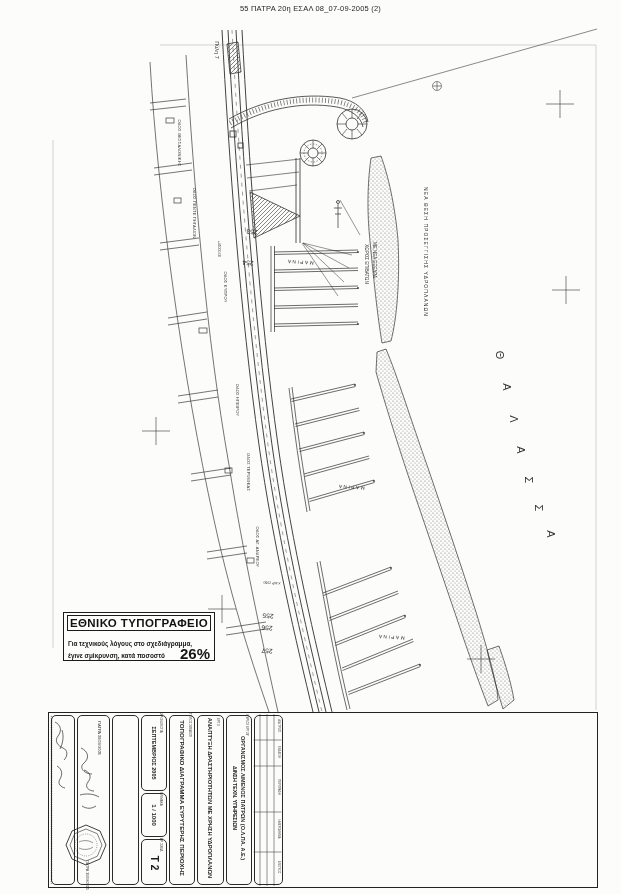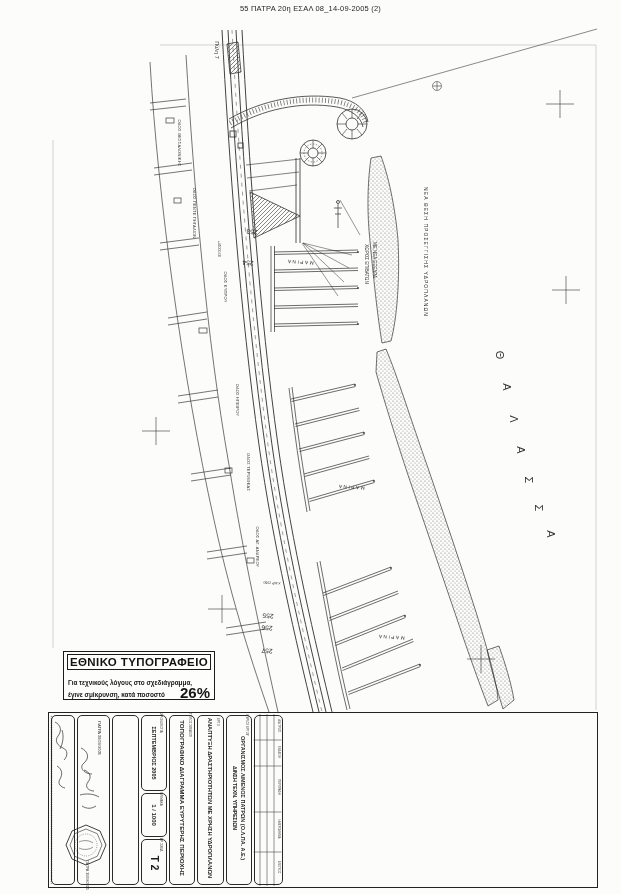--- a/index.html
+++ b/index.html
@@ -15,41 +15,41 @@
   .vtext.sc5{transform:translate(-50%,-50%) rotate(90deg) scale(.5);}
   .rtext{position:absolute;white-space:nowrap;color:#2b2b2b;
          transform:translate(-50%,-50%) rotate(184deg);}
   .rtext.sc6{transform:translate(-50%,-50%) rotate(184deg) scale(.6);}
   .rtext.sc5{transform:translate(-50%,-50%) rotate(184deg) scale(.5);}
   .sea-letter{font-size:11px;color:#333;}
   .street{font-size:8px;letter-spacing:.4px;color:#3a3a3a;}
   .marina{font-size:8px;letter-spacing:2.5px;color:#333;}
   .blocknum{font-size:11px;color:#2b2b2b;}
   
-  .stamp-box{position:absolute;left:63px;top:651px;width:152px;height:49px;
+  .stamp-box{position:absolute;left:63px;top:612px;width:152px;height:49px;
              background:#fdfdfc;border:1.5px solid #1b1b1b;box-sizing:border-box;z-index:5;}
   .stamp-title{margin:2px 3px 1px 3px;border:1.3px solid #1b1b1b;text-align:center;
                font-size:11.5px;font-weight:bold;letter-spacing:.4px;padding:1px 0;color:#111;}
   .stamp-lines{padding:8px 4px;font-size:6.4px;font-weight:bold;color:#161616;line-height:8px;}
   .stamp-row{display:flex;align-items:flex-end;justify-content:space-between;}
   .stamp-pct{font-size:15px;font-weight:bold;line-height:12px;}
   
   .title-block{position:absolute;left:48px;top:712px;width:550px;height:176px;
                border:1.4px solid #222;box-sizing:border-box;z-index:4;}
   .strip{position:absolute;border:1px solid #2a2a2a;border-radius:5px;box-sizing:border-box;}
   .tb-val{font-weight:bold;color:#1d1d1d;}
   .hdr{font-size:6px;color:#444;}
   .owner-wrap{text-align:center;line-height:8px;}
 </style>
 </head>
 <body>
 
 <div class="page">
 
-  <div class="doc-title">55 ΠΑΤΡΑ 20η ΕΣΑΛ 08_14-09-2005 (2)</div>
+  <div class="doc-title">55 ΠΑΤΡΑ 20η ΕΣΑΛ 08_07-09-2005 (2)</div>
 
   <svg class="linework" width="621" height="894" viewBox="0 0 621 894">
     <defs>
       <pattern id="hatch" width="4" height="4" patternUnits="userSpaceOnUse">
         <path d="M0,4 L4,0" stroke="#555" stroke-width="0.7"></path>
       </pattern>
       <pattern id="dots" width="4" height="4" patternUnits="userSpaceOnUse">
         <circle cx="1" cy="1" r="0.55" fill="#666"></circle>
         <circle cx="3" cy="3" r="0.5" fill="#777"></circle>
       </pattern>

